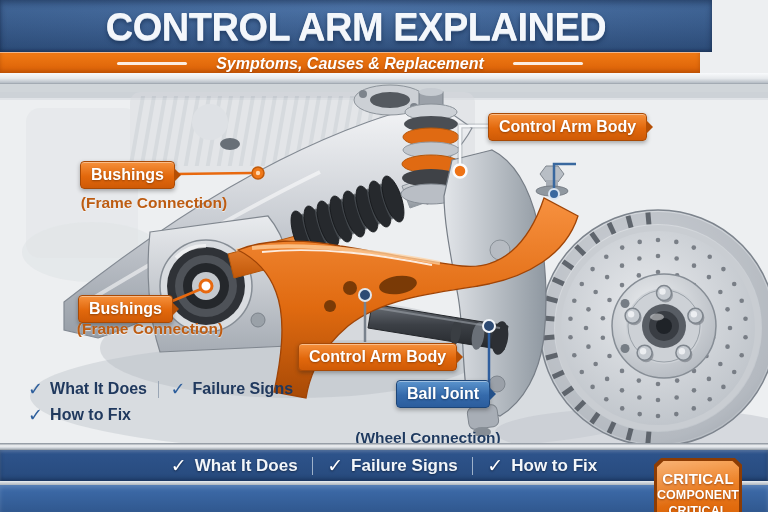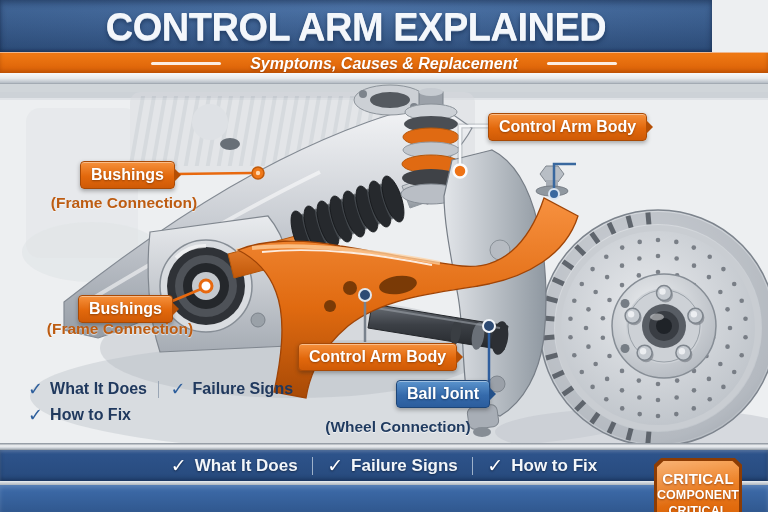--- a/index.html
+++ b/index.html
@@ -17,21 +17,21 @@
     box-shadow:inset 0 3px 6px rgba(10,25,50,.45), inset 0 -2px 3px rgba(10,25,50,.3);
     display:flex;align-items:center;justify-content:center;
   }
   .header-title{
     color:#f4f7fb;font-size:38px;font-weight:bold;letter-spacing:-.5px;
     transform:scaleY(1.04);
     text-shadow:0 1px 0 #cdd9e8, 0 3px 4px rgba(10,30,60,.55);
     white-space:nowrap;
   }
   .subheader{
-    position:absolute;left:0;top:52px;width:768px;height:21px;
+    position:absolute;left:0;top:52px;width:700px;height:21px;
     background:linear-gradient(#f07a14,#d95f06);
     border-top:1px solid rgba(255,255,255,.55);
     box-shadow:inset 0 -3px 4px rgba(120,45,0,.35);
     display:flex;align-items:center;justify-content:center;gap:29px;
   }
   .sub-dash{width:70px;height:2.5px;background:rgba(255,255,255,.88);border-radius:2px;}
   .subheader-text{
     color:#fff;font-size:16px;font-weight:bold;font-style:italic;
     text-shadow:0 1px 2px rgba(110,40,0,.5);white-space:nowrap;
   }
@@ -60,20 +60,21 @@
   .tag-orange::after{border-left:7px solid #b54f05;}
   .tag-blue{
     background:linear-gradient(#5b94cd,#356aab 55%,#2b5d9d);
     border:1.5px solid #1d4577;
     text-shadow:0 1px 2px rgba(10,30,60,.55);
   }
   .tag-blue::after{border-left:7px solid #235089;}
   .tag-sub{
     position:absolute;font-weight:bold;font-size:15.5px;white-space:nowrap;
     transform:translateX(-50%);
+    margin-left:30px;
   }
   .sub-orange{color:#bd5c12;text-shadow:0 1px 1px rgba(255,255,255,.7);}
   .sub-navy{color:#1f3a5f;text-shadow:0 1px 1px rgba(255,255,255,.7);}
   
   .checklist{position:absolute;left:28px;top:376px;}
   .check-row{display:flex;align-items:center;height:26px;}
   .check-item{display:flex;align-items:center;gap:7px;color:#20395e;font-size:16px;font-weight:bold;}
   .check-mark{color:#2d5e9c;font-size:18px;font-weight:bold;}
   .check-div{width:1.5px;height:17px;background:#9aa6b5;margin:0 11px;}
   
@@ -483,21 +484,21 @@
   </div>
 
 
   <div class="tag tag-orange" style="left:298px;top:343px;">
     <span>Control Arm Body</span>
   </div>
 
   <div class="tag tag-blue" style="left:358px;top:380px;margin-left:38px;">
     <span>Ball Joint</span>
   </div>
-  <div class="tag-sub sub-navy" style="left:398px;top:418px;">(Wheel Connection)</div>
+  <div class="tag-sub sub-navy" style="left:398px;top:429px;">(Wheel Connection)</div>
 
   <div class="checklist">
     <div class="check-row">
       <span class="check-item">
         <span class="check-mark">✓</span>
         <span>What It Does</span>
       </span>
       <span class="check-div"></span>
       <span class="check-item">
         <span class="check-mark">✓</span>

